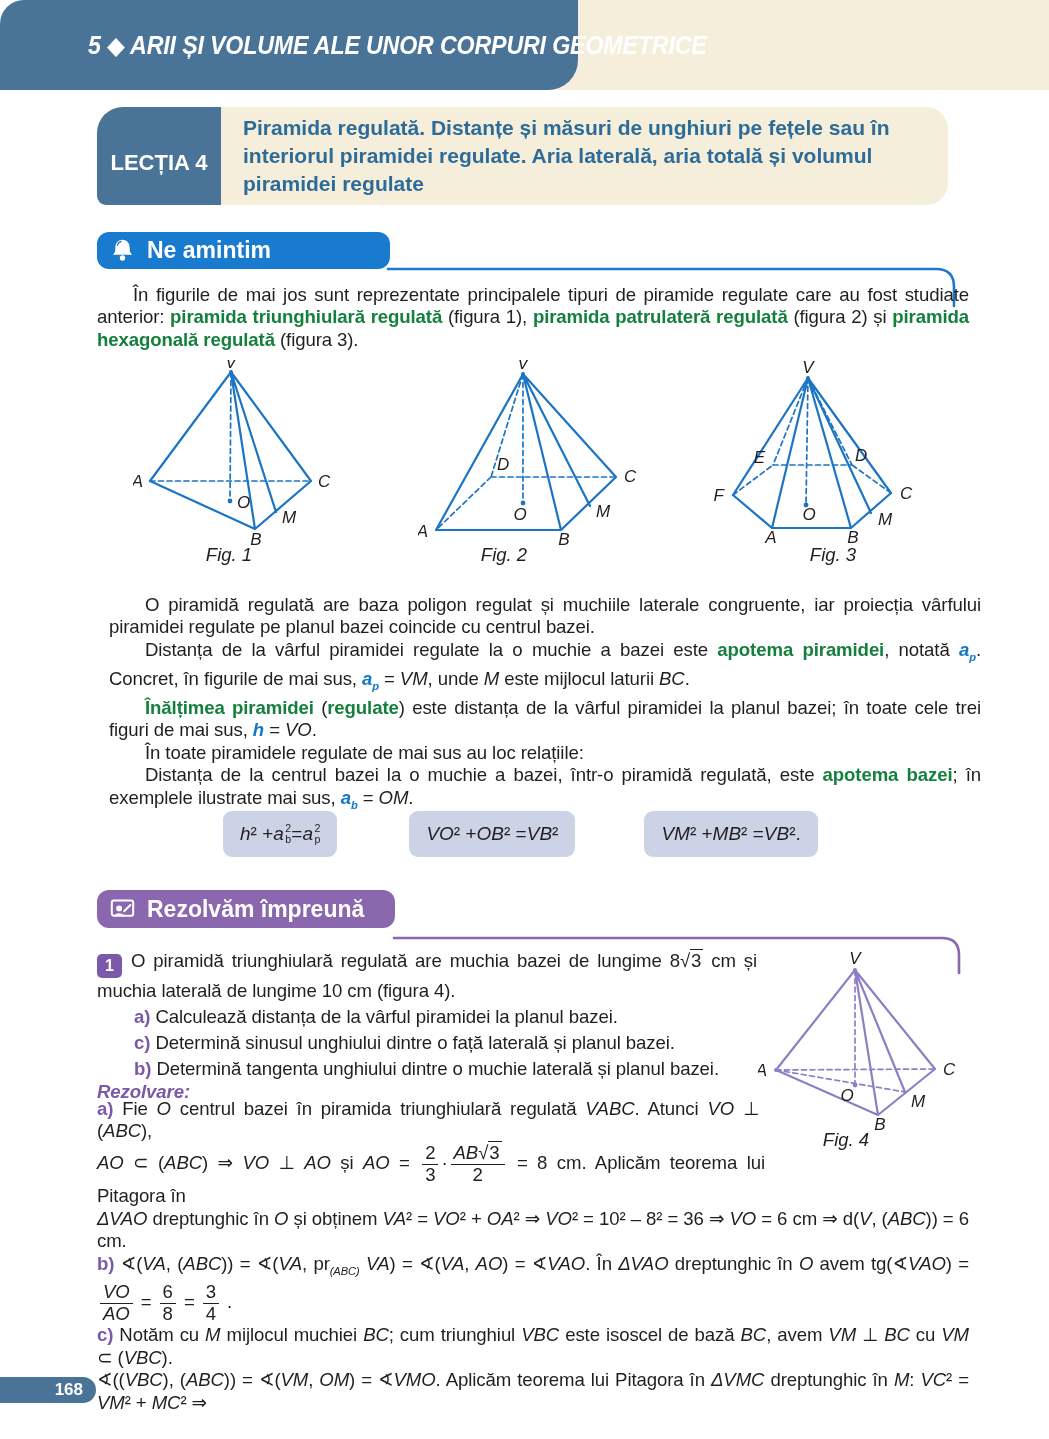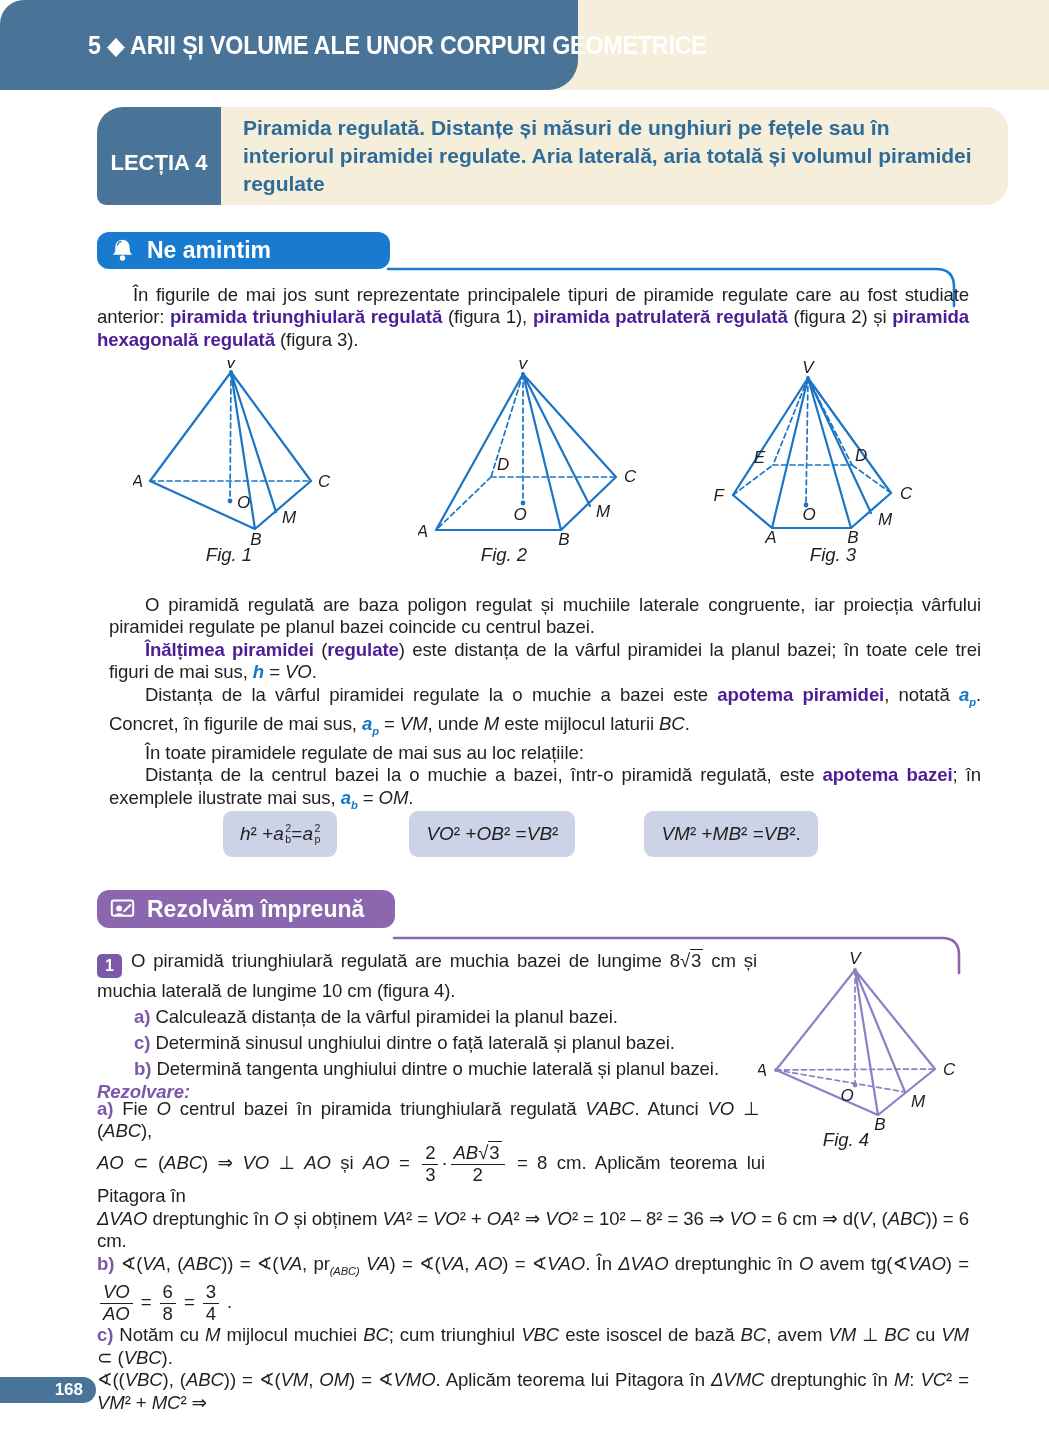--- a/index.html
+++ b/index.html
@@ -2,49 +2,49 @@
 <html lang="ro"><head>
 <meta charset="utf-8">
 <style>
   html,body{margin:0;padding:0;background:#fff;}
   .page{position:relative;width:1049px;height:1439px;background:#fff;overflow:hidden;
         font-family:"Liberation Sans","DejaVu Sans",sans-serif;color:#221e1f;}
 
   
   .band-cream{position:absolute;left:556px;top:0;width:493px;height:90px;background:#f4eedb;}
   .band-blue{position:absolute;left:0;top:0;width:578px;height:90px;background:#4a7497;
-             border-radius:24px 0 30px 0;display:flex;align-items:center;}
+             border-radius:24px 0 30px 0;display:flex;align-items:center;font-style:italic;}
   .band-blue .chapter{color:#fff;font-size:25px;font-weight:700;letter-spacing:-0.2px;
              margin-left:88px;transform:scaleX(.93);transform-origin:left center;white-space:nowrap;}
 
   
   .lesson-badge{position:absolute;left:97px;top:107px;width:124px;height:98px;background:#4a7497;
              border-radius:26px 0 0 9px;display:flex;align-items:center;justify-content:center;
              padding-top:14px;box-sizing:border-box;color:#fff;font-size:22px;font-weight:700;}
-  .lesson-title-box{position:absolute;left:221px;top:107px;width:787px;height:98px;background:#f4eedb;
+  .lesson-title-box{position:absolute;left:221px;top:107px;width:727px;height:98px;background:#f4eedb;
              border-radius:0 22px 22px 0;display:flex;align-items:center;box-sizing:border-box;
              padding:4px 22px;font-size:21px;font-weight:700;color:#2d6b99;line-height:28px;}
 
   
   .sec-badge{position:absolute;height:37px;display:flex;align-items:center;gap:11px;
              padding:0 18px 0 12px;box-sizing:border-box;border-radius:12px;color:#fff;
              font-size:23px;font-weight:700;white-space:nowrap;}
   .badge-blue{left:97px;top:232px;width:293px;background:#187bd0;}
   .badge-purple{left:97px;top:890px;width:298px;height:38px;background:#8a67ae;}
   .bracket{position:absolute;pointer-events:none;}
 
   
   .tx{font-size:18.6px;line-height:22.4px;text-align:justify;letter-spacing:-0.1px;}
   .tx p{margin:0;}
   .indent{text-indent:36px;}
   .par-intro{position:absolute;left:97px;top:284px;width:872px;}
   .par-block{position:absolute;left:109px;top:594px;width:872px;}
 
   .m{font-style:italic;}
-  .bb{color:#4c1d95;font-weight:700;}
+  .bb{color:#15803d;font-weight:700;}
   .bbm{color:#1478c8;font-weight:700;font-style:italic;}
   .pb{color:#7b58a8;font-weight:700;}
   .pbi{color:#7b58a8;font-weight:700;font-style:italic;}
   sub{font-size:0.6em;}
 
   .frac{display:inline-flex;flex-direction:column;align-items:center;vertical-align:middle;
         margin:0 3px;line-height:1.12;text-align:center;text-indent:0;}
   .fnum{border-bottom:1.5px solid currentColor;padding:0 3px;}
   .fden{padding:0 3px;}
   .rad{white-space:nowrap;}
@@ -161,22 +161,22 @@
       <text class="flabel" x="68" y="183" text-anchor="middle">A</text>
       <text class="flabel" x="150" y="183" text-anchor="middle">B</text>
       <text class="flabel" x="106" y="160" text-anchor="middle">O</text>
       <text class="flabel" x="175" y="165">M</text>
       <text class="fcaption" x="130" y="201" text-anchor="middle">Fig. 3</text>
     </svg>
   </div>
 
   <div class="par-block tx">
     <p class="indent">O piramidă regulată are baza poligon regulat și muchiile laterale congruente, iar proiecția vârfului piramidei regulate pe planul bazei coincide cu centrul bazei.</p>
+    <p class="indent">Distanța de la vârful piramidei regulate la o muchie a bazei este <span class="bb">apotema piramidei</span>, notată <span class="bbm">a<sub>p</sub></span>. Concret, în figurile de mai sus, <span class="bbm">a<sub>p</sub></span> = <span class="m">VM</span>, unde <span class="m">M</span> este mijlocul laturii <span class="m">BC</span>.</p>
     <p class="indent"><span class="bb">Înălțimea piramidei</span> (<span class="bb">regulate</span>) este distanța de la vârful piramidei la planul bazei; în toate cele trei figuri de mai sus, <span class="bbm">h</span> = <span class="m">VO</span>.</p>
-    <p class="indent">Distanța de la vârful piramidei regulate la o muchie a bazei este <span class="bb">apotema piramidei</span>, notată <span class="bbm">a<sub>p</sub></span>. Concret, în figurile de mai sus, <span class="bbm">a<sub>p</sub></span> = <span class="m">VM</span>, unde <span class="m">M</span> este mijlocul laturii <span class="m">BC</span>.</p>
     <p class="indent">În toate piramidele regulate de mai sus au loc relațiile:</p>
     <p class="indent">Distanța de la centrul bazei la o muchie a bazei, într-o piramidă regulată, este <span class="bb">apotema bazei</span>; în exemplele ilustrate mai sus, <span class="bbm">a<sub>b</sub></span> = <span class="m">OM</span>.</p>
   </div>
 
   <div class="formula-row">
     <div class="formula-box fb1"><span class="m">h</span>² + <span class="m ss">
           <span class="ssbase">a</span>
           <span class="sscol">
             <span>2</span>
             <span>b</span>

